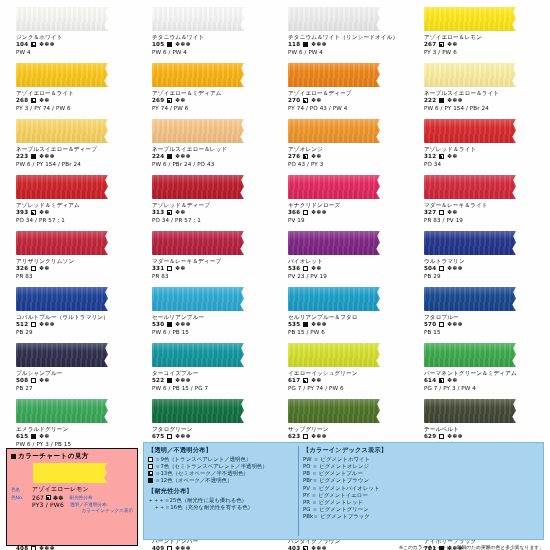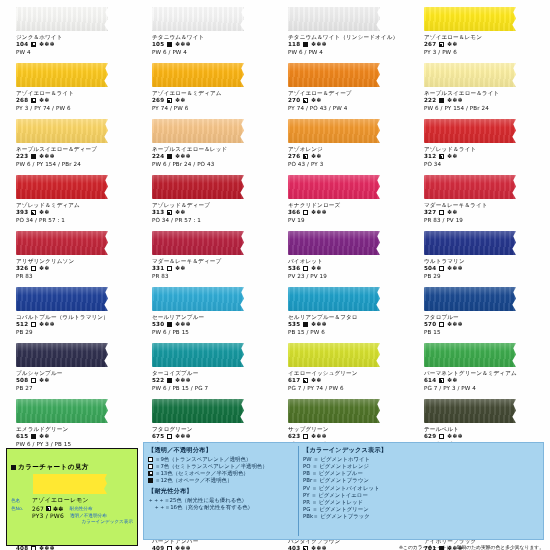--- a/index.html
+++ b/index.html
@@ -112,22 +112,22 @@
     gap: 5px;
   }
   .legend-left {
     width: 132px;
     flex: none;
     padding-top: 6px;
   }
   .howto {
     width: 132px;
     border: 1.1px solid #111;
-    background: #bef264;
-    padding: 14px 4px 4px 4px;
+    background: #fca5a5;
+    padding: 3px 4px 4px 4px;
     position: relative;
     height: 98px;
   }
   .howto-title {
     font-size: 6.6px;
     font-weight: bold;
     letter-spacing: 0.4px;
     display: flex; align-items: center; gap: 2px;
     margin-bottom: 2px;
     color: #000;

